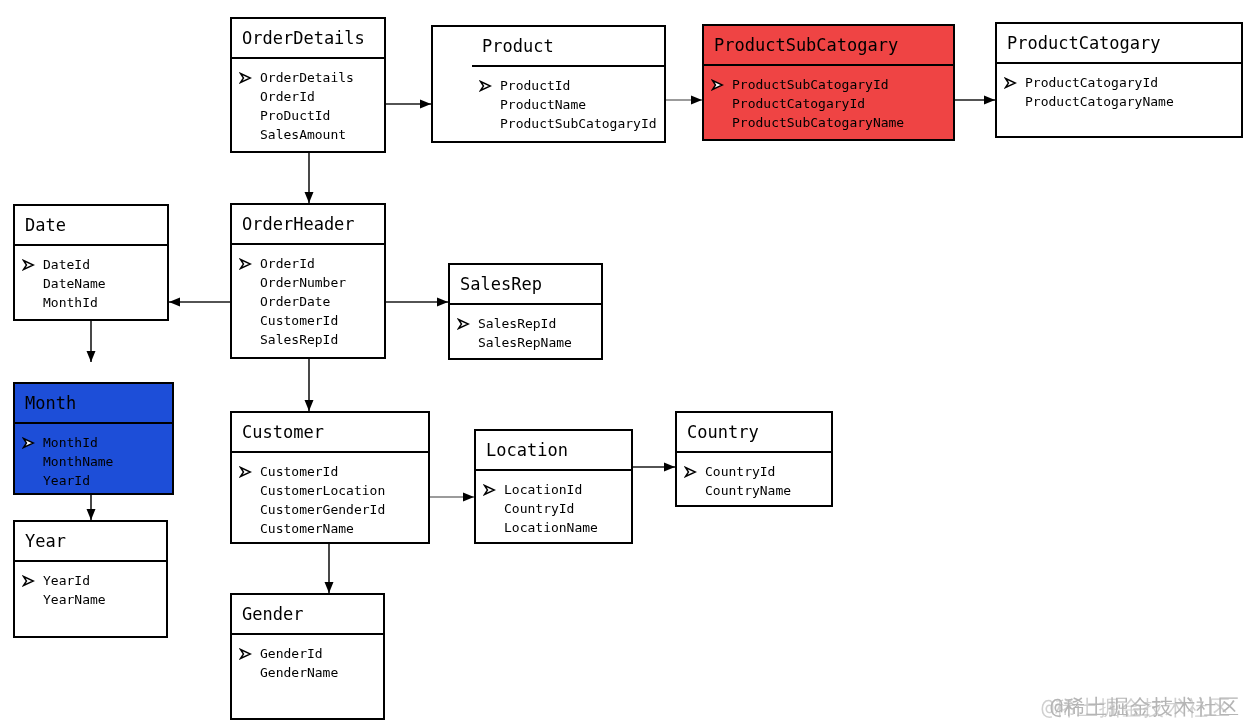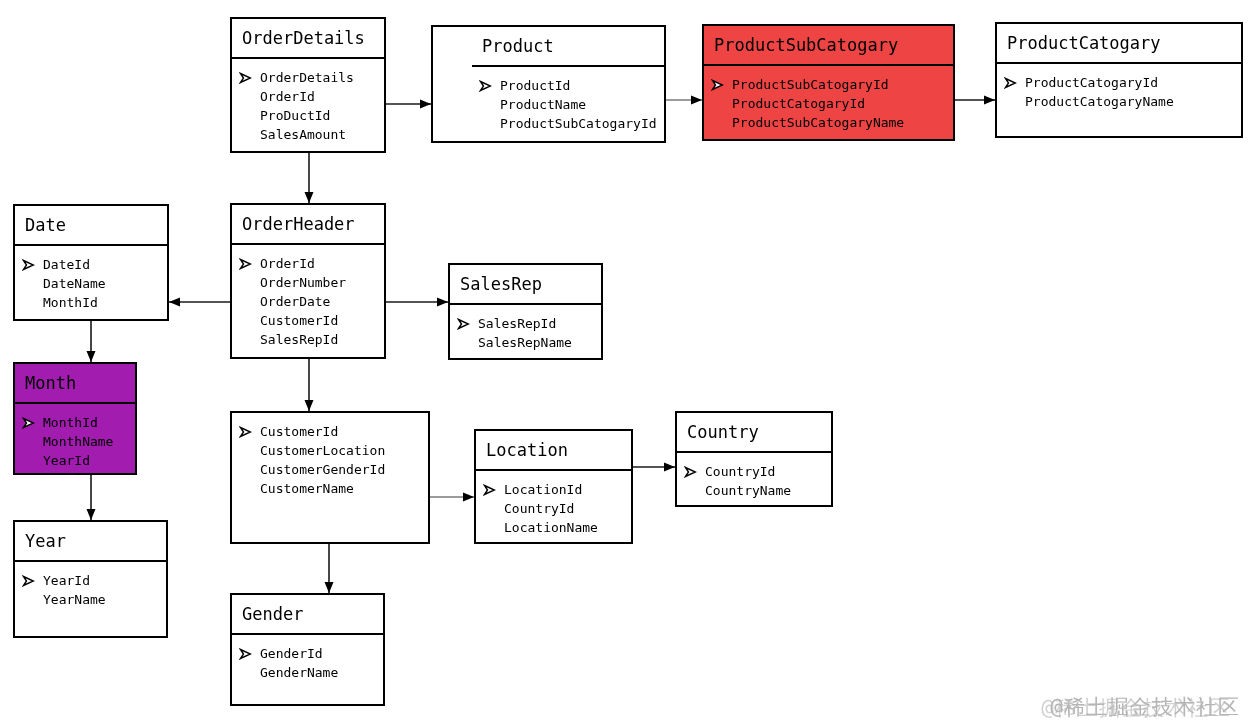--- a/index.html
+++ b/index.html
@@ -268,21 +268,21 @@
             </span>
             <span>SalesRepId</span>
           </div>
           <div class="field-row">
             <span class="key-cell"></span>
             <span>SalesRepName</span>
           </div>
         </div>
   </div>
 
-  <div class="entity" style="left: 13px; top: 362px; width: 124px; height: 113px; border-color: rgb(0, 0, 0); background: #a21caf;">
+  <div class="entity" style="left: 13px; top: 382px; width: 161px; height: 113px; border-color: rgb(0, 0, 0); background: #1d4ed8;">
     <div class="entity-title">Month</div>
     <div class="entity-fields">
           <div class="field-row">
             <span class="key-cell">
               <svg width="13" height="12" viewBox="0 0 13 12">
                 <polygon points="1.5,1.5 11.5,6 1.5,10.5 4.5,6" fill="#ffffff" stroke="#000000" stroke-width="1.4" stroke-linejoin="miter"></polygon>
               </svg>
             </span>
             <span>MonthId</span>
           </div>
@@ -309,20 +309,21 @@
             <span>YearId</span>
           </div>
           <div class="field-row">
             <span class="key-cell"></span>
             <span>YearName</span>
           </div>
         </div>
   </div>
 
   <div class="entity" style="left: 230px; top: 411px; width: 200px; height: 133px; border-color: rgb(0, 0, 0); background: rgb(255, 255, 255);">
+    <div class="entity-title">Customer</div>
     <div class="entity-fields">
           <div class="field-row">
             <span class="key-cell">
               <svg width="13" height="12" viewBox="0 0 13 12">
                 <polygon points="1.5,1.5 11.5,6 1.5,10.5 4.5,6" fill="#ffffff" stroke="#000000" stroke-width="1.4" stroke-linejoin="miter"></polygon>
               </svg>
             </span>
             <span>CustomerId</span>
           </div>
           <div class="field-row">
@@ -373,21 +374,21 @@
             </span>
             <span>CountryId</span>
           </div>
           <div class="field-row">
             <span class="key-cell"></span>
             <span>CountryName</span>
           </div>
         </div>
   </div>
 
-  <div class="entity" style="left: 230px; top: 593px; width: 155px; height: 113px; border-color: rgb(0, 0, 0); background: rgb(255, 255, 255);">
+  <div class="entity" style="left: 230px; top: 593px; width: 155px; height: 127px; border-color: rgb(0, 0, 0); background: rgb(255, 255, 255);">
     <div class="entity-title">Gender</div>
     <div class="entity-fields">
           <div class="field-row">
             <span class="key-cell">
               <svg width="13" height="12" viewBox="0 0 13 12">
                 <polygon points="1.5,1.5 11.5,6 1.5,10.5 4.5,6" fill="#ffffff" stroke="#000000" stroke-width="1.4" stroke-linejoin="miter"></polygon>
               </svg>
             </span>
             <span>GenderId</span>
           </div>

